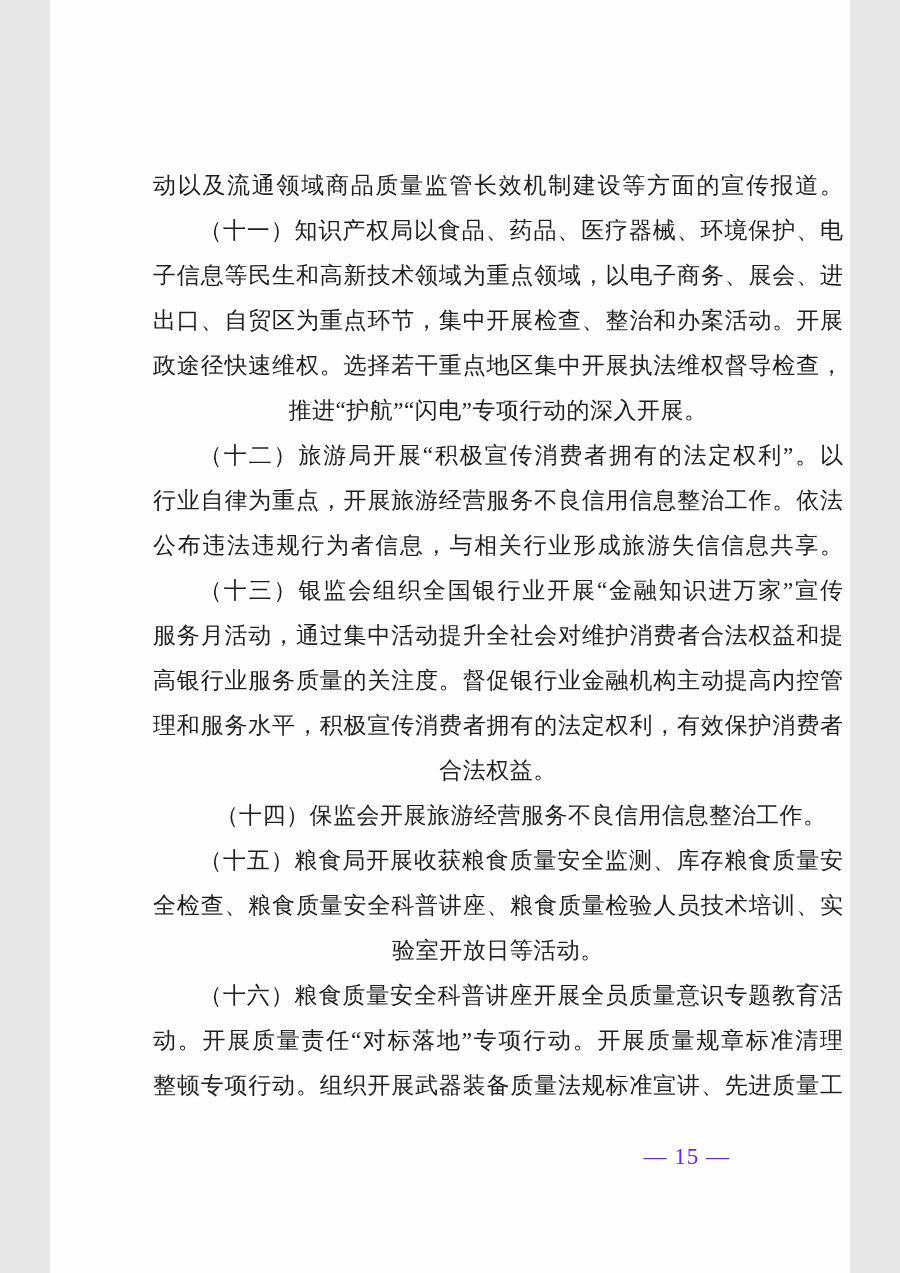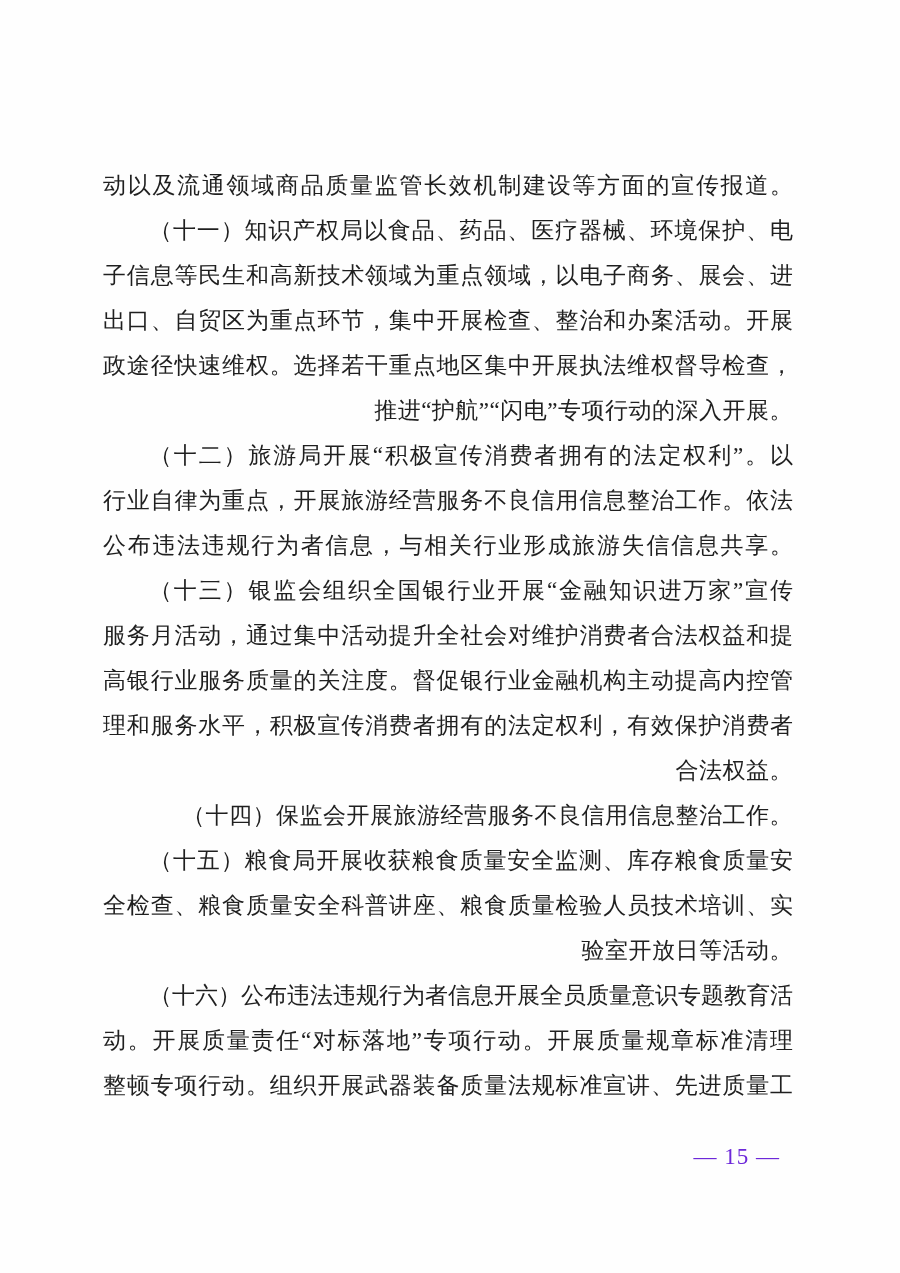--- a/index.html
+++ b/index.html
@@ -2,41 +2,41 @@
 <html><head>
 <meta charset="utf-8">
 <style>
   html, body {
     margin: 0;
     padding: 0;
     background: #e8e8e8;
   }
   .page {
     position: relative;
-    width: 900px;
+    width: 800px;
     height: 1273px;
     margin: 0 auto;
     background: #fefefe;
     overflow: hidden;
     font-family: "Liberation Serif", "DejaVu Serif", serif;
     color: #1f1f1f;
   }
   .doc-body {
     position: absolute;
     left: 103px;
     top: 163px;
     width: 690px;
   }
   .line {
     font-size: 23px;
     line-height: 45px;
     height: 45px;
     letter-spacing: 0.5px;
     white-space: nowrap;
-    text-align: right;
+    text-align: center;
   }
   .line.justify {
     white-space: normal;
     text-align: justify;
     text-align-last: justify;
     letter-spacing: 0;
   }
   .line.indent {
     text-indent: 2em;
   }
@@ -69,18 +69,18 @@
       <div class="line justify"><span>公布违法违规行为者信息，与相关行业形成旅游失信信息共享。</span></div>
       <div class="line justify indent"><span>（十三）</span><b>银监会</b><span>组织全国银行业开展“金融知识进万家”宣传</span></div>
       <div class="line justify"><span>服务月活动，通过集中活动提升全社会对维护消费者合法权益和提</span></div>
       <div class="line justify"><span>高银行业服务质量的关注度。督促银行业金融机构主动提高内控管</span></div>
       <div class="line justify"><span>理和服务水平，积极宣传消费者拥有的法定权利，有效保护消费者</span></div>
       <div class="line"><span>合法权益。</span></div>
       <div class="line indent"><span>（十四）</span><b>保监会</b><span>开展旅游经营服务不良信用信息整治工作。</span></div>
       <div class="line justify indent"><span>（十五）</span><b>粮食局</b><span>开展收获粮食质量安全监测、库存粮食质量安</span></div>
       <div class="line justify"><span>全检查、粮食质量安全科普讲座、粮食质量检验人员技术培训、实</span></div>
       <div class="line"><span>验室开放日等活动。</span></div>
-      <div class="line justify indent"><span>（十六）</span><b>公布违法违规行为者信息</b><span>开展全员质量意识专题教育活</span></div>
+      <div class="line justify indent"><span>（十六）</span><b>粮食质量安全科普讲座</b><span>开展全员质量意识专题教育活</span></div>
       <div class="line justify"><span>动。开展质量责任“对标落地”专项行动。开展质量规章标准清理</span></div>
       <div class="line justify"><span>整顿专项行动。组织开展武器装备质量法规标准宣讲、先进质量工</span></div>
     </div>
   <div class="page-num">— 15 —</div>
 </div>
 
 </body></html>

